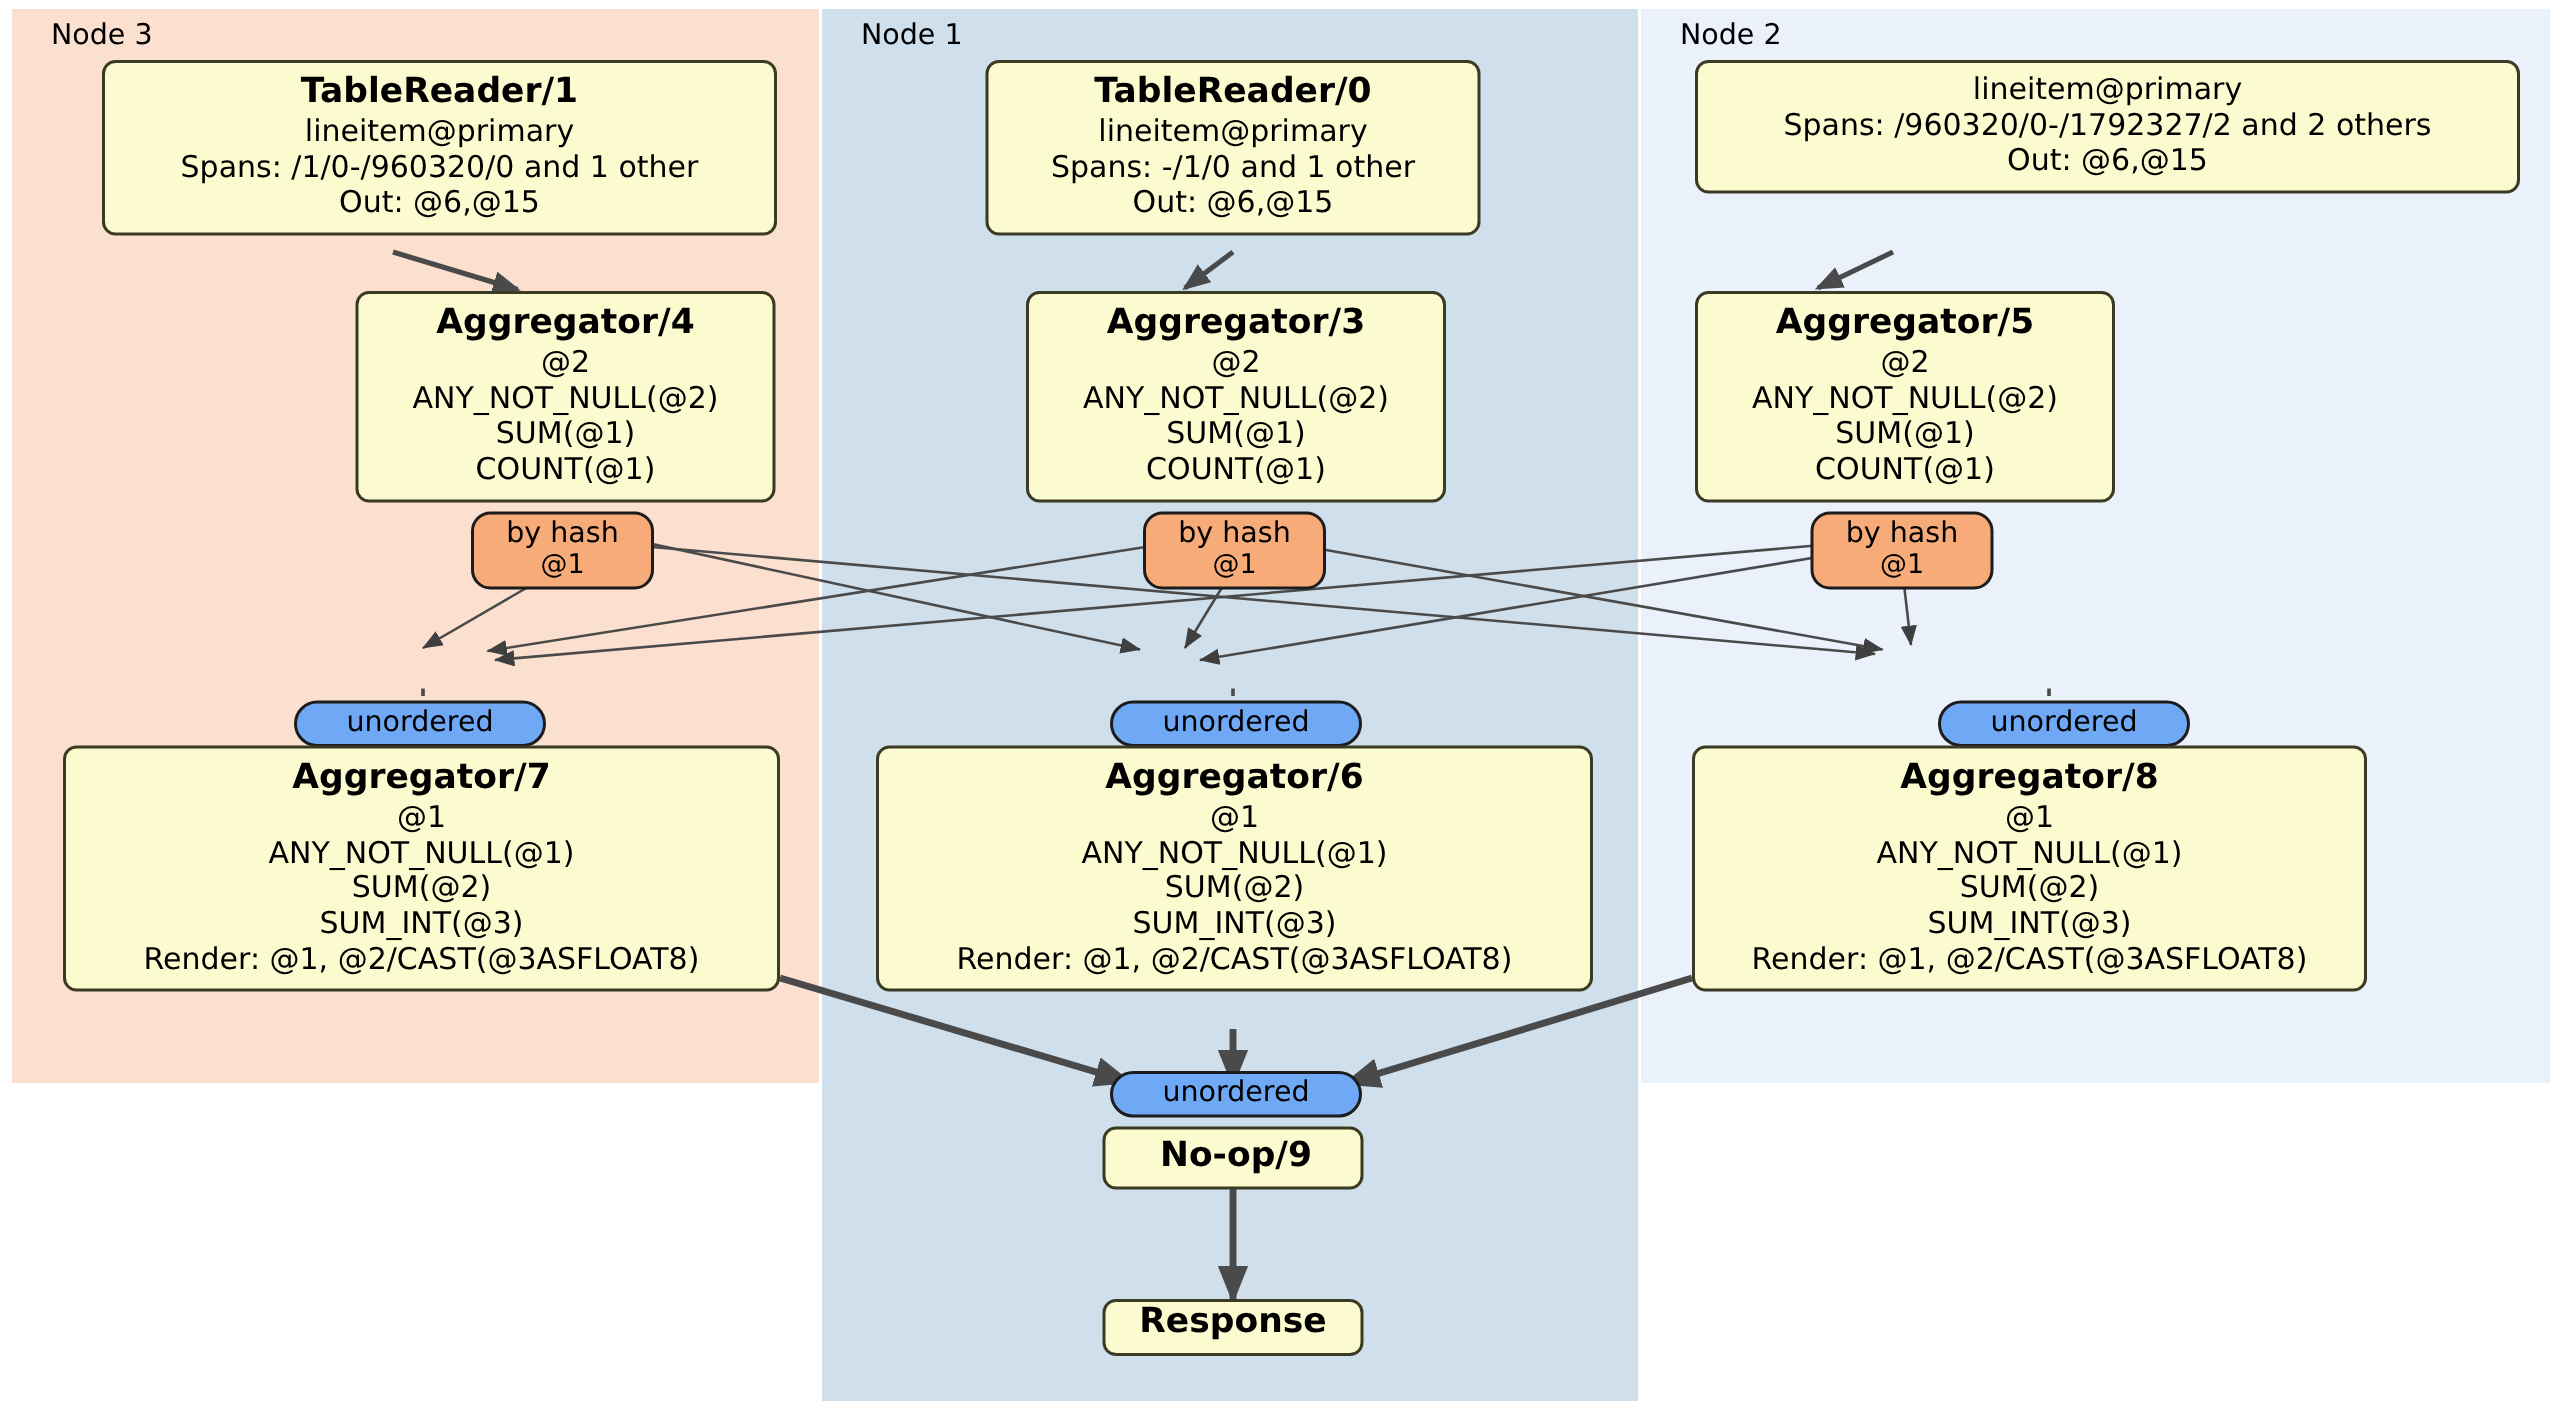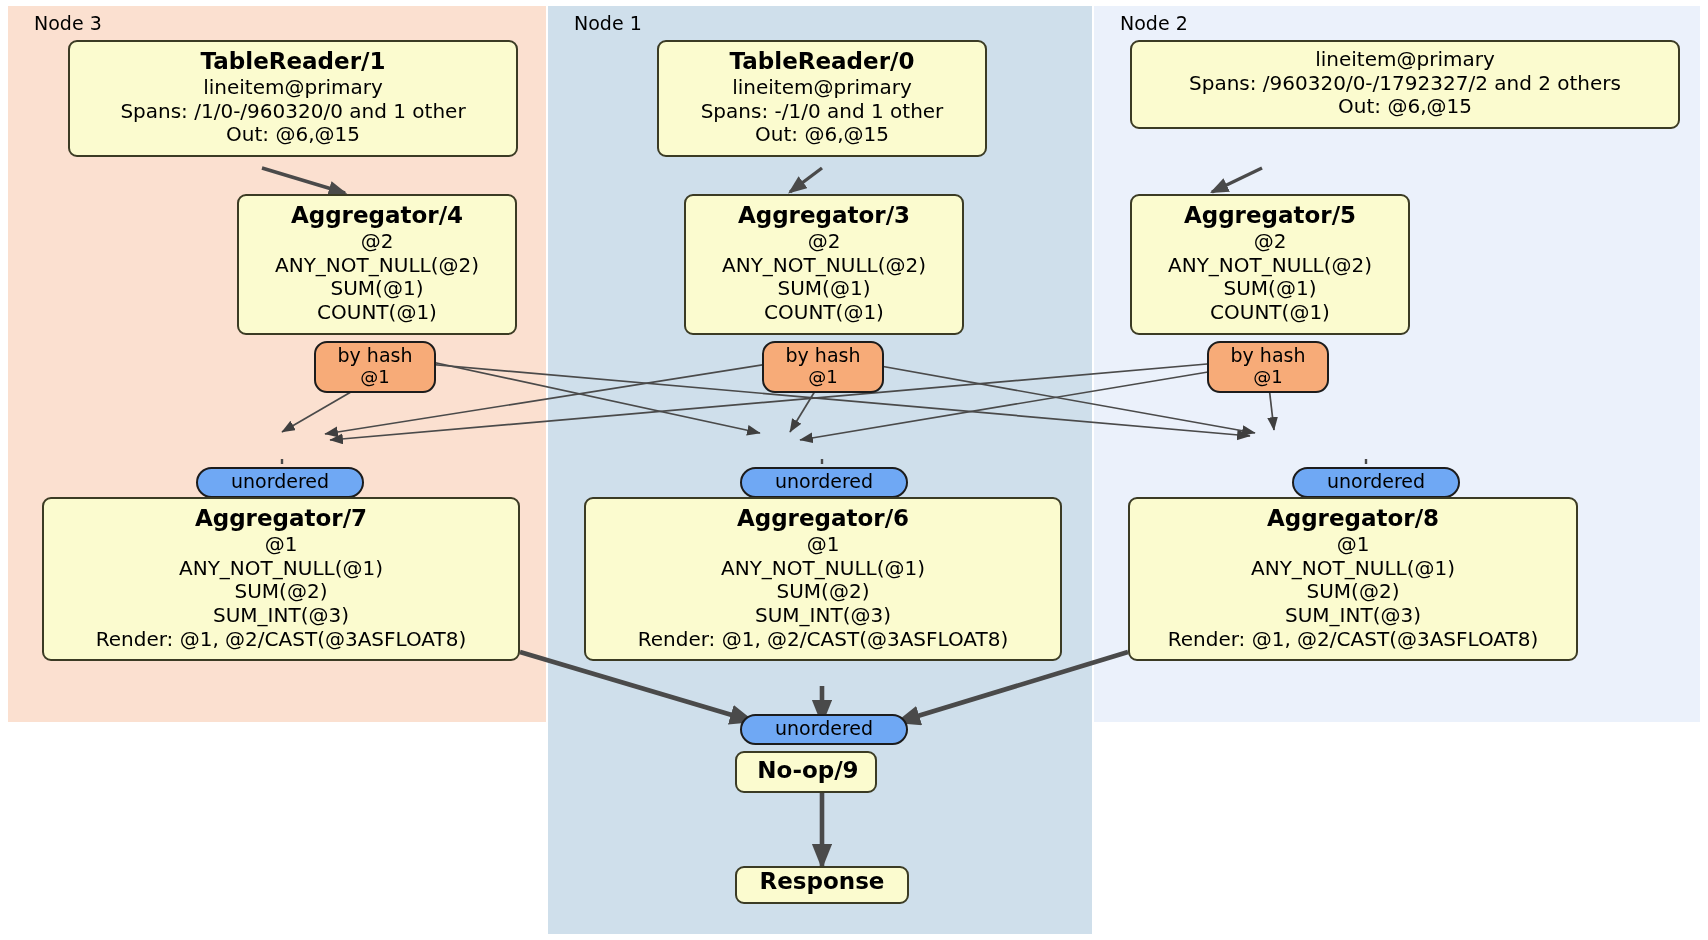--- a/index.html
+++ b/index.html
@@ -264,21 +264,21 @@
     <div class="detail">ANY_NOT_NULL(@1)</div>
     <div class="detail">SUM(@2)</div>
     <div class="detail">SUM_INT(@3)</div>
     <div class="detail">Render: @1, @2/CAST(@3ASFLOAT8)</div>
   </div>
 
   <div class="pill unordered" style="left:740px; top:714px; width:168px;">
     <div class="ptitle">unordered</div>
   </div>
 
-  <div class="proc" style="left:735px; top:751px; width:142px; padding:4px 6px 6px 10px;">
+  <div class="proc" style="left:735px; top:751px; width:174px; padding:4px 6px 6px 10px;">
     <div class="title">No-op/9</div>
   </div>
 
   <div class="proc" style="left:735px; top:866px; width:174px; padding:0 10px 6px 10px;">
     <div class="title">Response</div>
   </div>
 
 </div>
 
 </body></html>

